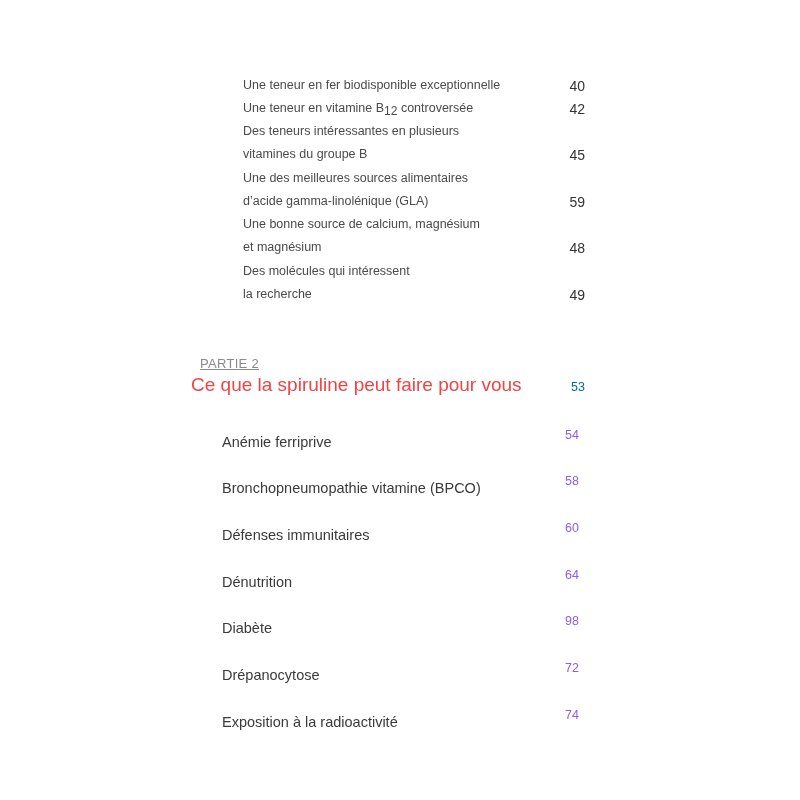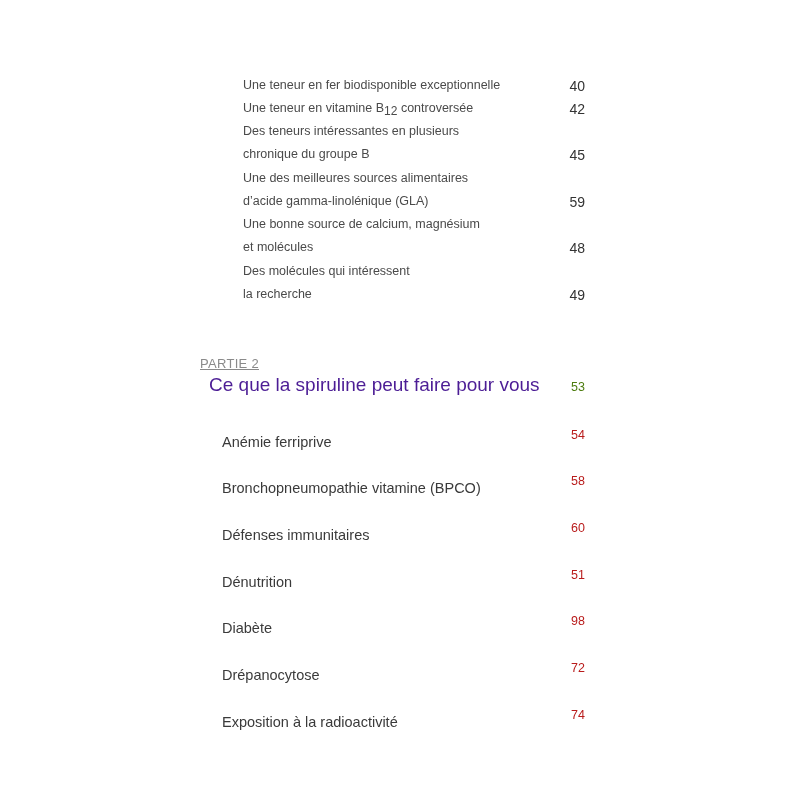--- a/index.html
+++ b/index.html
@@ -37,43 +37,43 @@
     .part-label {
       position: absolute;
       left: 200px; top: 356px;
       font-size: 13px;
       color: #8a8a8a;
       letter-spacing: 0.3px;
       text-decoration: underline;
     }
     .part-title {
       position: absolute;
-      left: 209px; top: 374px;
+      left: 191px; top: 374px;
       font-size: 19px;
-      color: #4c1d95;
+      color: #ef4444;
       white-space: nowrap;
       text-align: right;
     }
     .part-page {
       position: absolute;
       right: 215px; top: 380px;
       font-size: 12.5px;
-      color: #4d7c0f;
+      color: #0369a1;
     }
     .chapter {
       position: absolute;
       left: 222px;
       width: 363px;
       font-size: 14.5px;
       color: #3a3a3a;
     }
     .chapter .label { position: absolute; left: 0; top: 8px; white-space: nowrap; }
     .chapter .pg {
-      position: absolute; right: 0; top: 2px;
-      font-size: 12.5px; color: #b91c1c;
+      position: absolute; right: 6px; top: 2px;
+      font-size: 12.5px; color: #8b5cf6;
     }
   </style>
 </head>
 <body>
 
 <div class="page">
 
   <div class="sub-entry" style="top:79px;">
     <span class="label">Une teneur en fer biodisponible exceptionnelle</span>
     <span class="pg">40</span>
@@ -81,37 +81,37 @@
 
   <div class="sub-entry" style="top:102px;">
     <span class="label"><span>Une teneur en vitamine B</span><sub>12</sub><span> controversée</span></span>
     <span class="pg">42</span>
   </div>
 
   <div class="sub-entry" style="top:125px;">
     <span class="label">Des teneurs intéressantes en plusieurs</span>
   </div>
   <div class="sub-entry" style="top:148px;">
-    <span class="label">chronique du groupe B</span>
+    <span class="label">vitamines du groupe B</span>
     <span class="pg">45</span>
   </div>
 
   <div class="sub-entry" style="top:172px;">
     <span class="label">Une des meilleures sources alimentaires</span>
   </div>
   <div class="sub-entry" style="top:195px;">
     <span class="label">d’acide gamma-linolénique (GLA)</span>
     <span class="pg">59</span>
   </div>
 
   <div class="sub-entry" style="top:218px;">
     <span class="label">Une bonne source de calcium, magnésium</span>
   </div>
   <div class="sub-entry" style="top:241px;">
-    <span class="label">et molécules</span>
+    <span class="label">et magnésium</span>
     <span class="pg">48</span>
   </div>
 
   <div class="sub-entry" style="top:265px;">
     <span class="label">Des molécules qui intéressent</span>
   </div>
   <div class="sub-entry" style="top:288px;">
     <span class="label">la recherche</span>
     <span class="pg">49</span>
   </div>
@@ -127,21 +127,21 @@
   <div class="chapter" style="top:472px;">
     <span class="label">Bronchopneumopathie vitamine (BPCO)</span>
     <span class="pg">58</span>
   </div>
   <div class="chapter" style="top:519px;">
     <span class="label">Défenses immunitaires</span>
     <span class="pg">60</span>
   </div>
   <div class="chapter" style="top:566px;">
     <span class="label">Dénutrition</span>
-    <span class="pg">51</span>
+    <span class="pg">64</span>
   </div>
   <div class="chapter" style="top:612px;">
     <span class="label">Diabète</span>
     <span class="pg">98</span>
   </div>
   <div class="chapter" style="top:659px;">
     <span class="label">Drépanocytose</span>
     <span class="pg">72</span>
   </div>
   <div class="chapter" style="top:706px;">

